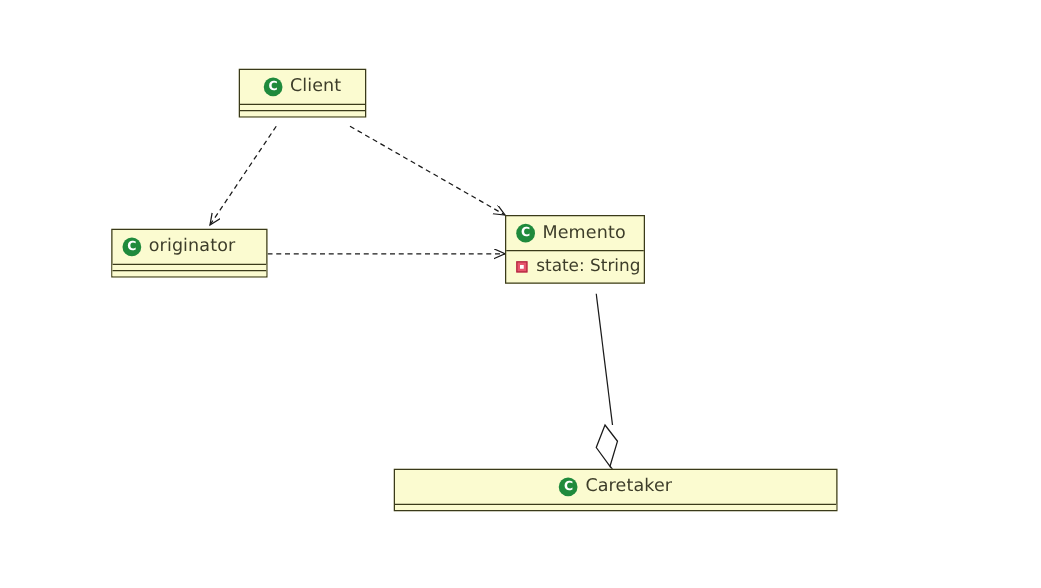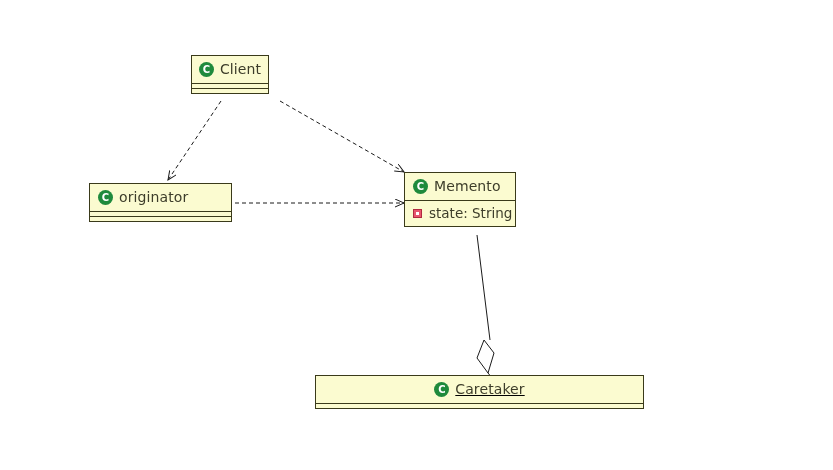--- a/index.html
+++ b/index.html
@@ -139,50 +139,50 @@
       <line x1="214" y1="203" x2="404" y2="203" stroke="#1a1a1a" stroke-width="1" stroke-dasharray="4,3" marker-end="url(#openArrow)"></line>
     </g>
 
     <g>
       <line x1="477" y1="235" x2="490" y2="340" stroke="#1a1a1a" stroke-width="1"></line>
       <polygon points="484,340 494,353 488,373 477,358" fill="#ffffff" stroke="#1a1a1a" stroke-width="1"></polygon>
       <line x1="488" y1="373" x2="492" y2="378" stroke="#1a1a1a" stroke-width="1"></line>
     </g>
   </svg>
 
-  <div class="uml-class" style="left:191px; top:55px; width:78px;">
+  <div class="uml-class" style="left:191px; top:55px; width:102px;">
     <div class="title-row">
       <span class="icon-class"></span>
       <span class="cls-name">Client</span>
     </div>
     <div class="empty-compartment"></div>
     <div class="empty-compartment"></div>
   </div>
 
-  <div class="uml-class" style="left:89px; top:183px; width:143px;">
+  <div class="uml-class" style="left:89px; top:183px; width:125px;">
     <div class="title-row left">
       <span class="icon-class"></span>
       <span class="cls-name">originator</span>
     </div>
     <div class="empty-compartment"></div>
     <div class="empty-compartment"></div>
   </div>
 
   <div class="uml-class" style="left:404px; top:172px; width:112px;">
     <div class="title-row left">
       <span class="icon-class"></span>
       <span class="cls-name">Memento</span>
     </div>
     <div class="member-row">
       <span class="icon-private"></span>
       <span class="member-text">state: String</span>
     </div>
   </div>
 
-  <div class="uml-class" style="left:315px; top:375px; width:329px;text-decoration:underline;">
+  <div class="uml-class" style="left:315px; top:375px; width:355px;">
     <div class="title-row">
       <span class="icon-class"></span>
       <span class="cls-name">Caretaker</span>
     </div>
     <div class="empty-compartment"></div>
   </div>
 
 </div>
 
 </body></html>

